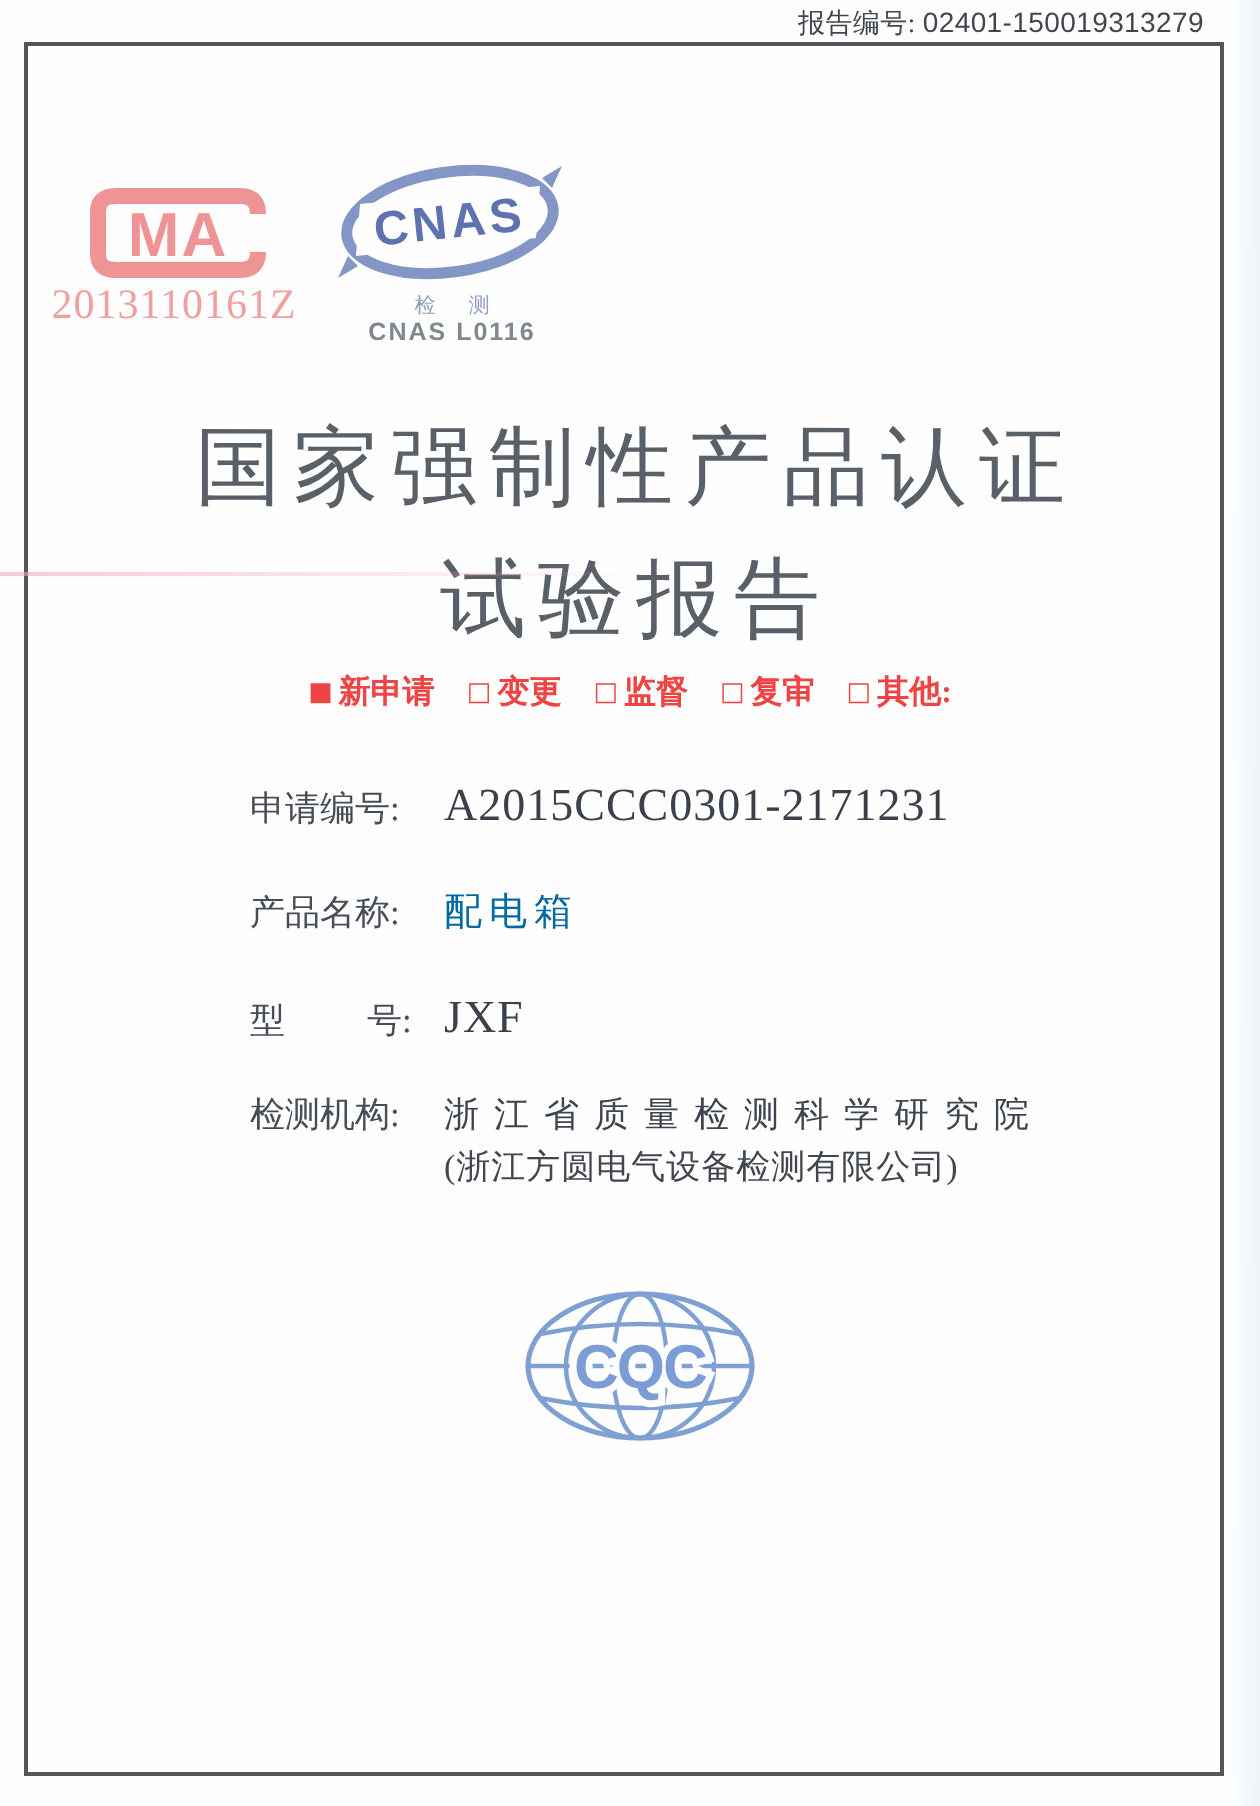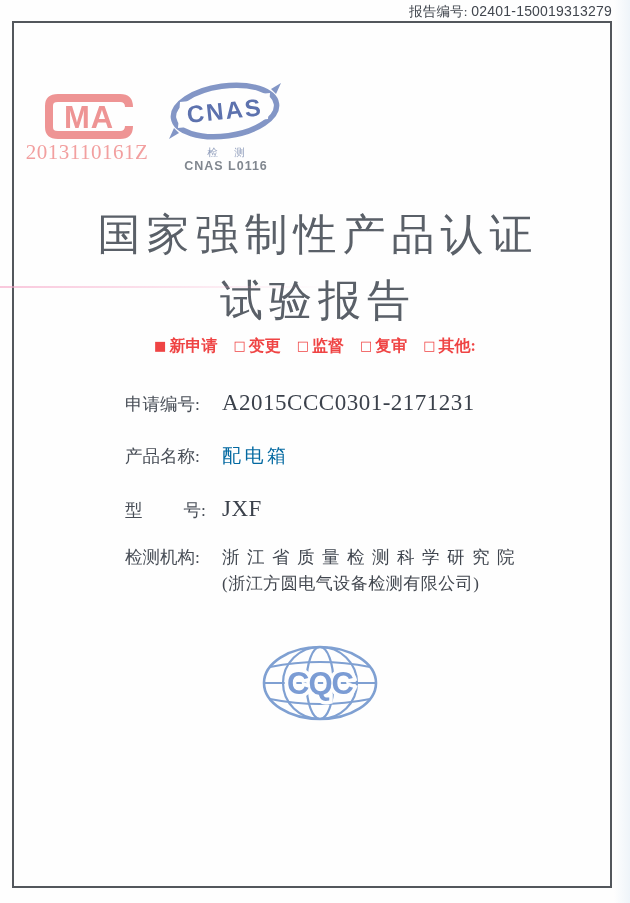--- a/index.html
+++ b/index.html
@@ -4,21 +4,21 @@
 <style>
   html,body { margin:0; padding:0; }
   body {
     width:630px; height:903px; position:relative; overflow:hidden;
     background:#fefefe;
     font-family:"Liberation Serif","DejaVu Serif",serif;
   }
   .edge-tint { position:absolute; right:0; top:0; width:16px; height:100%;
     background:linear-gradient(to left, rgba(232,240,247,0.7), rgba(232,240,247,0)); }
 
-  .report-no { position:absolute; top:3px; right:18px; font-size:13.5px; color:#41464e; letter-spacing:0.2px;margin-left:31px; }
+  .report-no { position:absolute; top:3px; right:28px; font-size:13.5px; color:#41464e; letter-spacing:0.2px;margin-left:31px; }
   .report-no .num { font-family:"Liberation Sans","DejaVu Sans",sans-serif; font-size:14px; }
 
   .frame { position:absolute; left:12px; top:21px; width:600px; height:867px;
     border:2px solid #53575c; box-sizing:border-box; }
 
   .cma-svg { position:absolute; left:44px; top:93px; }
   .cma-num { position:absolute; left:18px; top:140px; width:138px; text-align:center;
     font-size:21px; color:#f29f9f; letter-spacing:0.5px; }
 
   .cnas-svg { position:absolute; left:168px; top:80px; }

